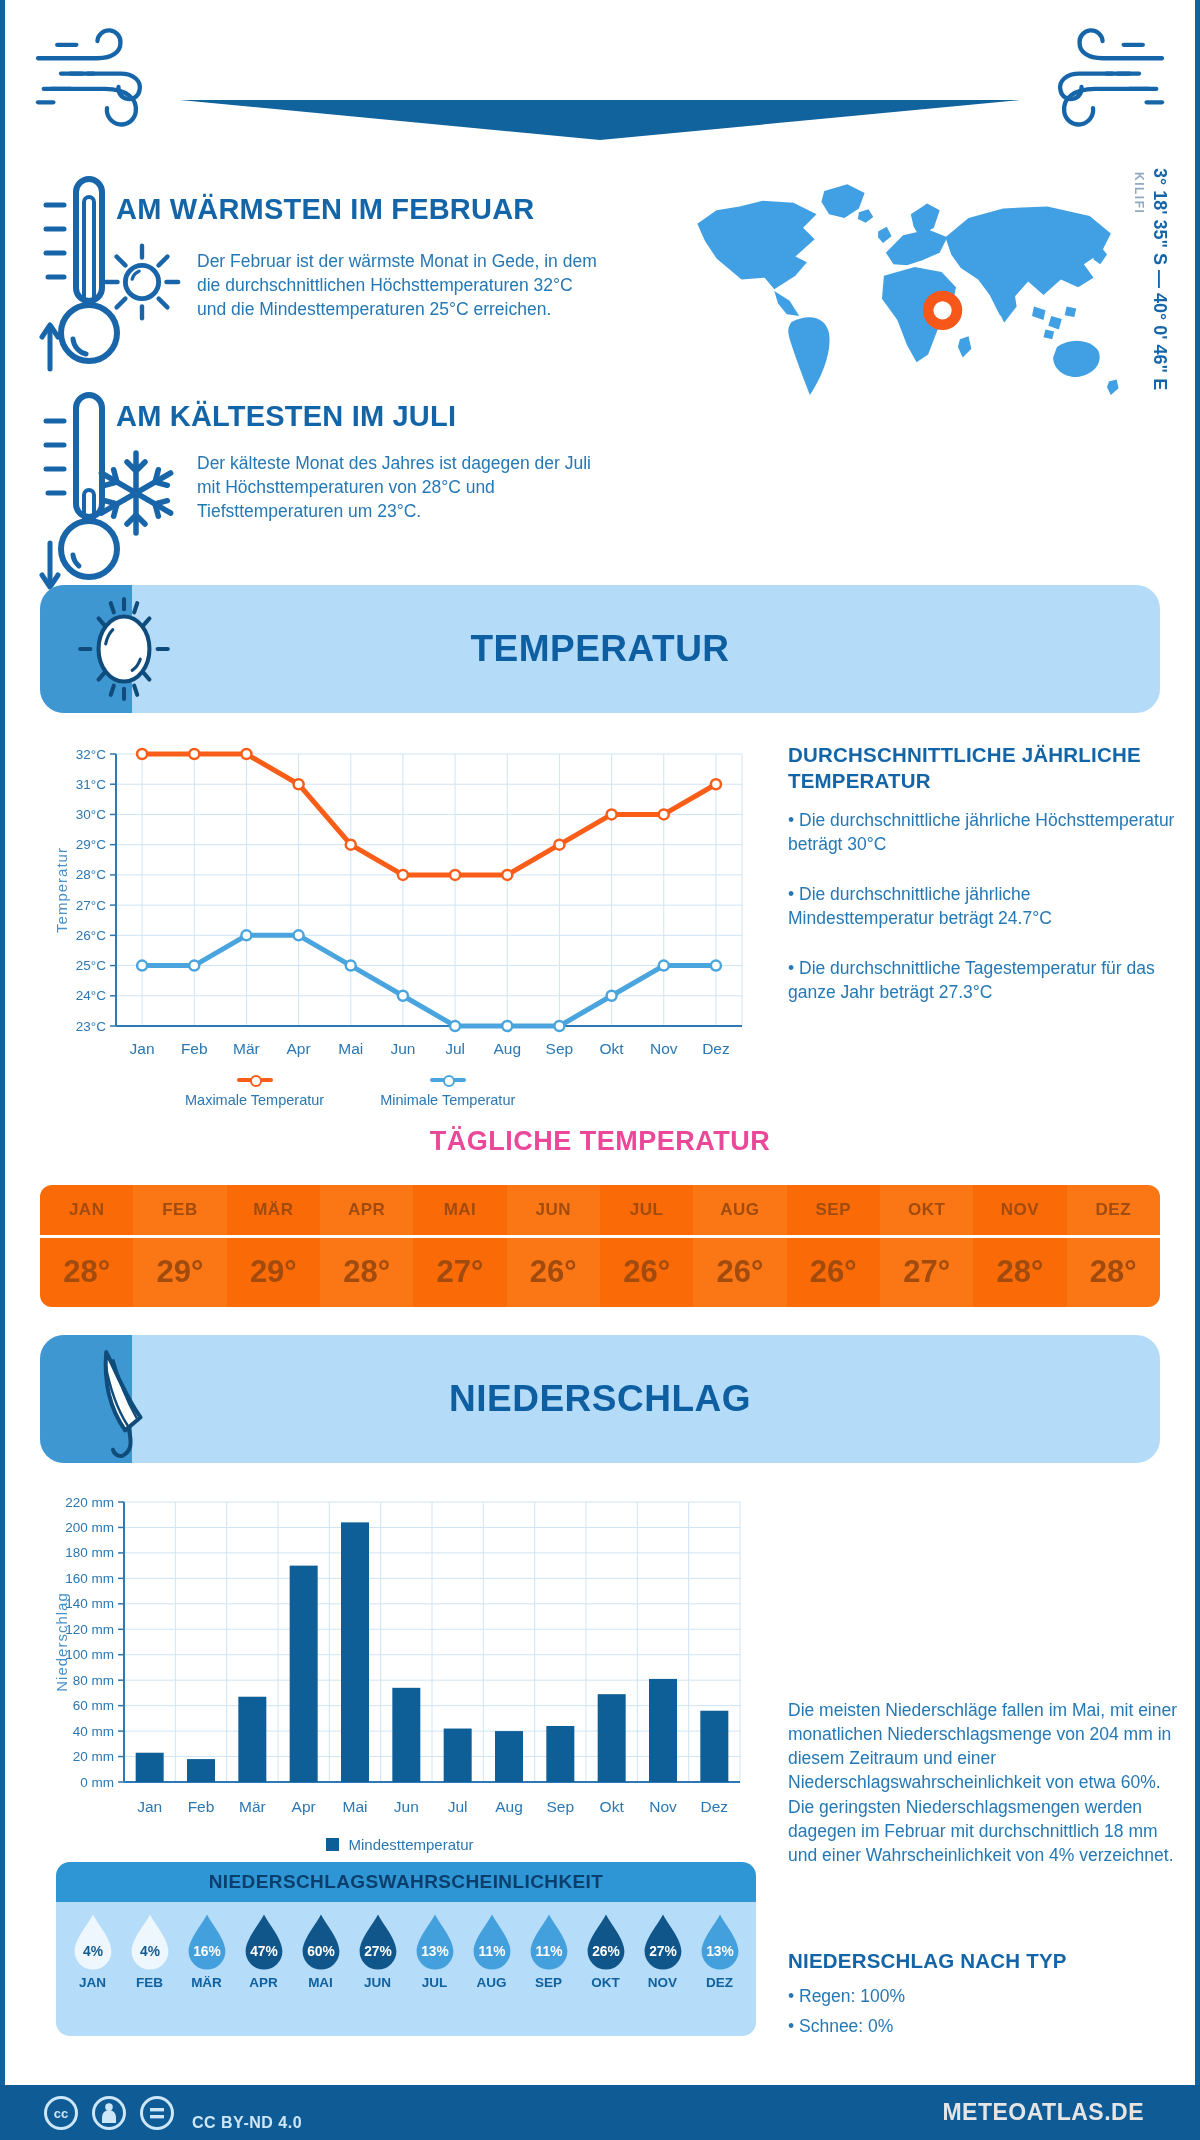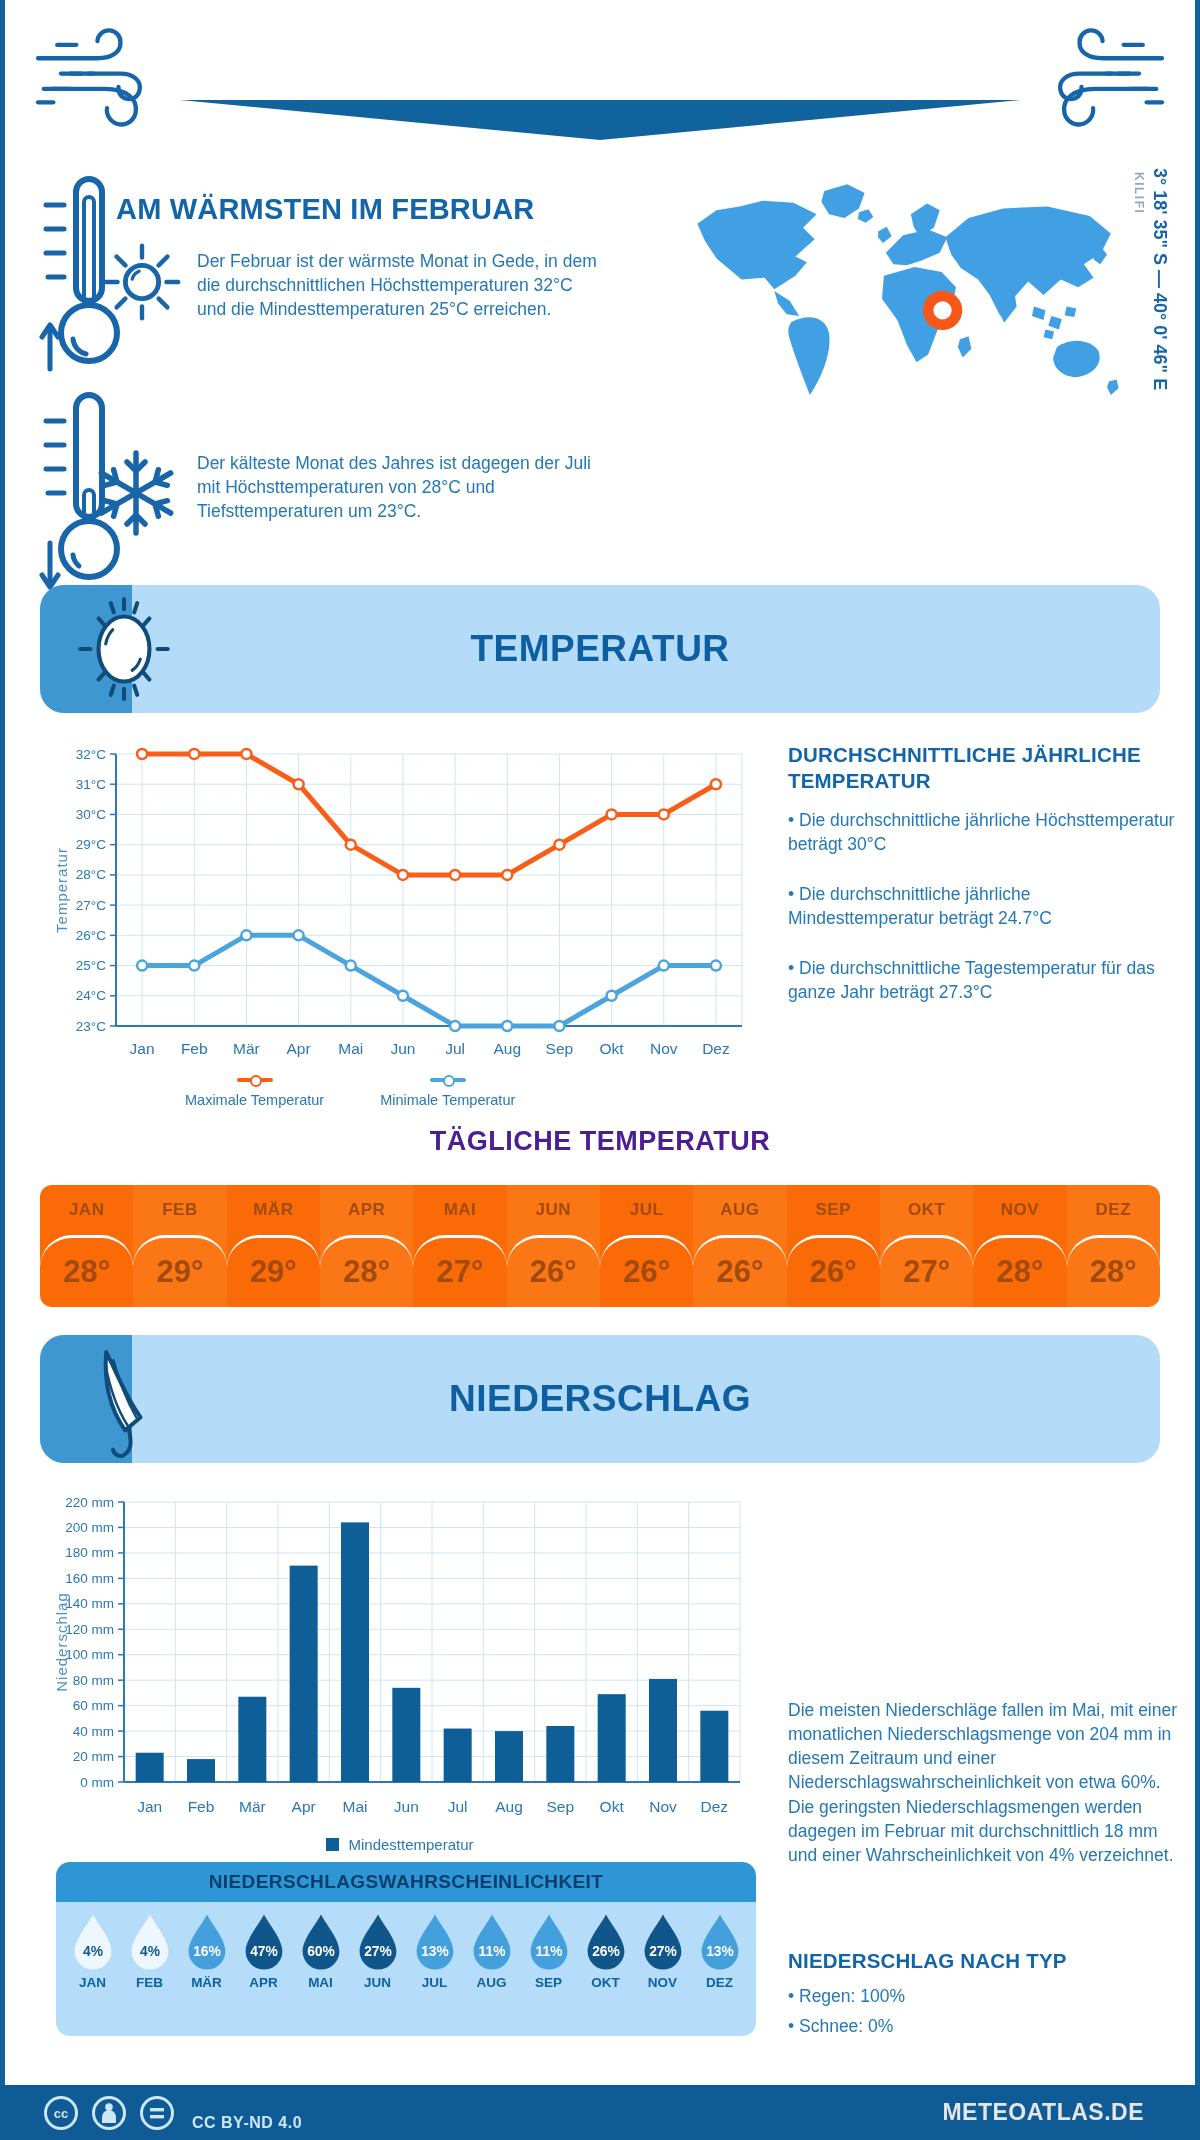--- a/index.html
+++ b/index.html
@@ -41,29 +41,29 @@
   .cat { font-size:15.5px; fill:#2b77b3; }
   .axis-label { font-size:15px; fill:#4a90c6; letter-spacing:1px; }
 
   .legend { position:absolute; display:flex; gap:56px; align-items:center; }
   .legend-item { display:flex; align-items:center; gap:10px; color:#2b77b3; font-size:14.5px;flex-direction:column; }
   .lmark { position:relative; width:36px; height:4px; border-radius:2px; }
   .lmark::after { content:""; position:absolute; left:13px; top:-3px; width:8px; height:8px; border-radius:50%; background:#fff; border:2.5px solid; border-color:inherit; }
   .lmark.max { background:#f95d17; border-color:#f95d17; }
   .lmark.min { background:#4aa5de; border-color:#4aa5de; }
 
-  .subheading { position:absolute; left:0; width:1200px; text-align:center; color:#4c1d95; font-size:27px; font-weight:800; letter-spacing:.5px; }
+  .subheading { position:absolute; left:0; width:1200px; text-align:center; color:#ec4899; font-size:27px; font-weight:800; letter-spacing:.5px; }
 
   
   .ttable { position:absolute; left:40px; top:1185px; width:1120px; height:122px; display:flex; border-radius:12px; overflow:hidden; }
   .tcol { flex:1; display:flex; flex-direction:column; }
   .tcol:nth-child(odd) { background:#fa6a06; }
   .tcol:nth-child(even){ background:#fb7614; }
   .tmonth { height:50px; display:flex; align-items:center; justify-content:center; color:#a14b0e; font-size:17px; font-weight:800; letter-spacing:.5px; }
-  .tval { height:71px; display:flex; align-items:center; justify-content:center; border-top:3.5px solid #fff; color:#a14b0e; font-size:31px; font-weight:800;border-radius:32px; }
+  .tval { height:71px; display:flex; align-items:center; justify-content:center; border-top:3.5px solid #fff; color:#a14b0e; font-size:31px; font-weight:800; }
 
   
   .rcol-title { position:absolute; left:788px; width:386px; color:#1465a8; font-size:20.5px; font-weight:800; line-height:1.25; letter-spacing:.2px; }
   .rcol-text  { position:absolute; left:788px; width:392px; color:#2478b5; font-size:17.5px; line-height:1.38; }
 
   
   .prob { position:absolute; left:56px; top:1862px; width:700px; height:214px; }
   .prob-header { height:40px; background:#2f96d5; border-radius:14px 14px 0 0; display:flex; align-items:center; justify-content:center;
                  color:#0a3f6d; font-size:19px; font-weight:800; letter-spacing:.4px; }
   .prob-body { height:134px; background:#b5dcf8; border-radius:0 0 14px 14px; display:flex; padding:10px 8px 8px; }
@@ -160,20 +160,21 @@
       <line x1="46" y1="6" x2="46" y2="86"></line>
       <polyline points="37,15 46,24 55,15"></polyline>
         <polyline points="37,77 46,68 55,77"></polyline>
     </g>
     <g transform="rotate(120 46 46)">
       <line x1="46" y1="6" x2="46" y2="86"></line>
       <polyline points="37,15 46,24 55,15"></polyline>
         <polyline points="37,77 46,68 55,77"></polyline>
     </g>
   </svg>
+  <div class="fact-title" style="top:400px">AM KÄLTESTEN IM JULI</div>
   <div class="fact-text" style="top:452px">Der kälteste Monat des Jahres ist dagegen der Juli mit Höchsttemperaturen von 28°C und Tiefsttemperaturen um 23°C.</div>
 
   <div class="map-wrap">
     <svg width="452" height="276" viewBox="0 0 470 270" fill="#41a0e4" stroke="none">
       <path d="M150,28 l24,-7 18,9 -6,16 -15,10 -16,-4 -8,-13 Z"></path>
       <path d="M18,62 L38,48 62,44 86,38 118,40 142,52 128,66 140,78 120,96 132,102 120,116 98,130 88,118 64,120 38,98 26,80 Z"></path>
       <path d="M98,132 l16,10 10,16 -13,-2 -9,-11 Z"></path>
       <path d="M116,164 C136,154 152,160 155,176 C158,196 147,222 135,240 C128,222 122,206 116,188 C112,176 111,170 116,164 Z"></path>
       <path d="M186,50 l10,-3 5,8 -8,6 -8,-4 Z"></path>
       <path d="M206,70 l9,-5 5,10 -9,7 -5,-6 Z"></path>

